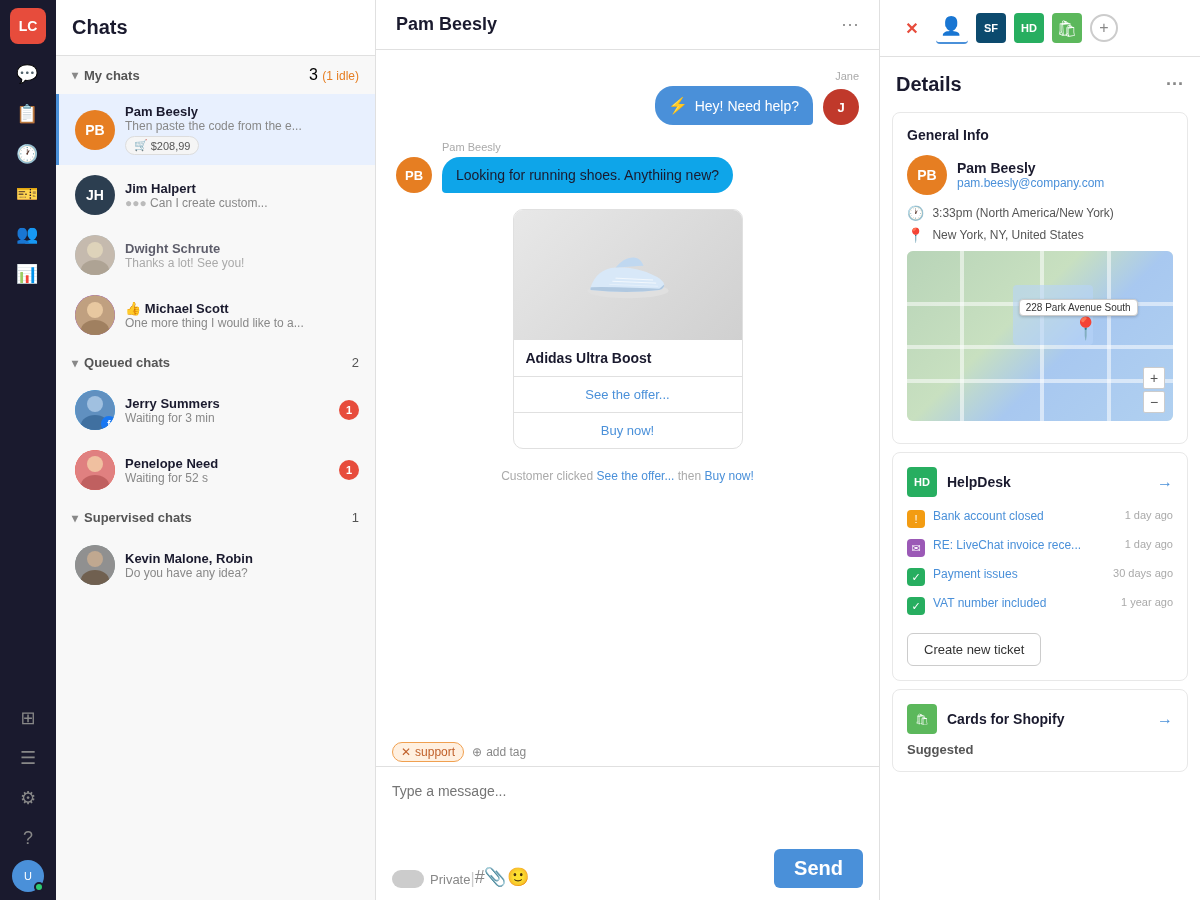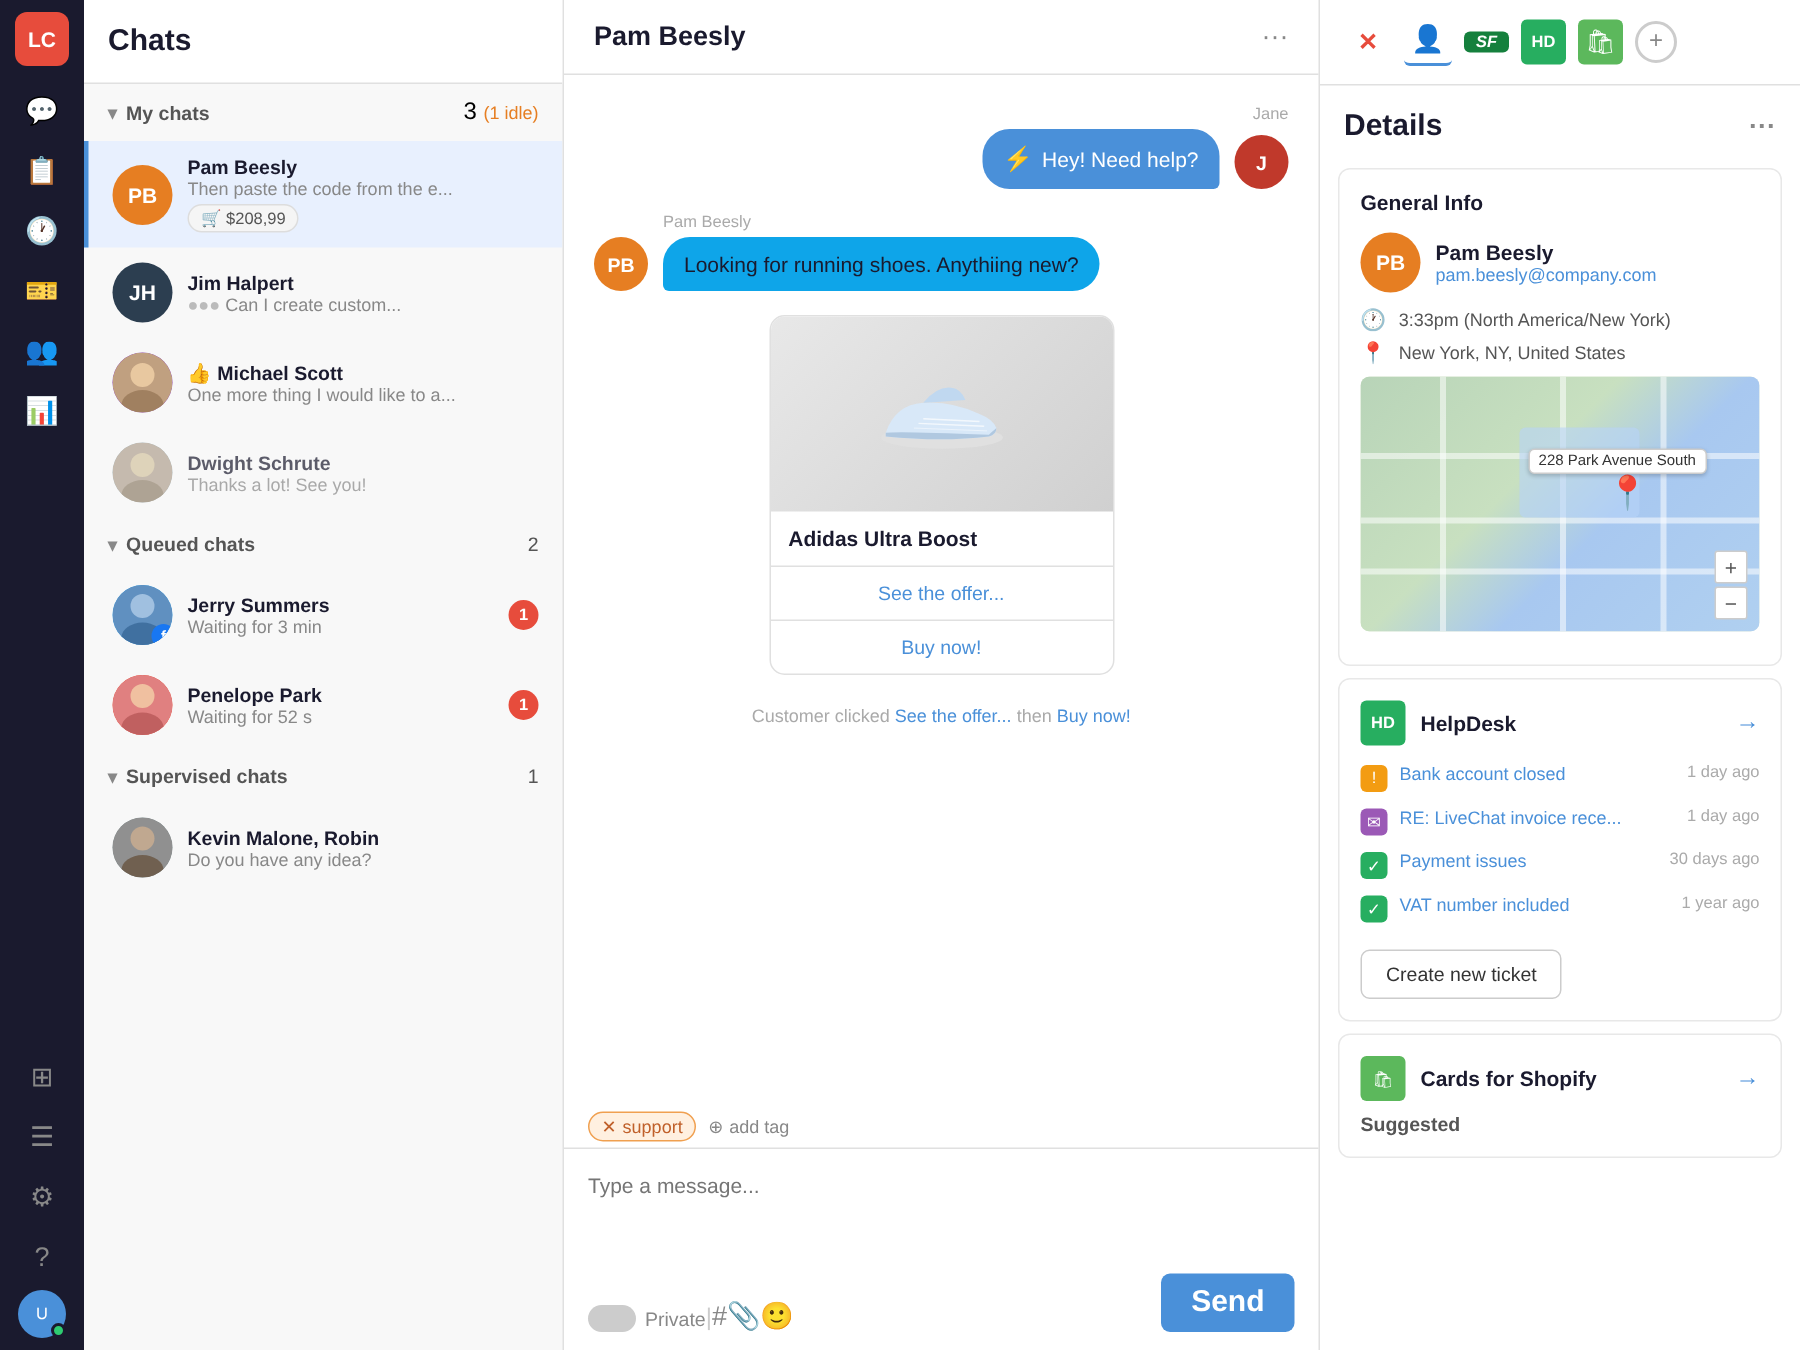--- a/index.html
+++ b/index.html
@@ -179,50 +179,50 @@
     <div class="chat-item">
       <div class="avatar" style="background:#2c3e50;">JH</div>
       <div class="chat-info">
         <div class="chat-name">Jim Halpert</div>
         <div class="chat-preview">
           <span style="color:#bbb;">●●●</span> <span>Can I create custom...</span>
         </div>
       </div>
     </div>
 
+    <div class="chat-item" style="opacity:0.7;">
+      <div class="avatar" style="background:#95a5a6; overflow:hidden;">
+        <svg viewBox="0 0 40 40" width="40" height="40">
+            <circle cx="20" cy="20" r="20" fill="#b0a090"></circle>
+            <circle cx="20" cy="15" r="8" fill="#d4c4a0"></circle>
+            <ellipse cx="20" cy="35" rx="14" ry="10" fill="#90806a"></ellipse>
+          </svg>
+      </div>
+      <div class="chat-info">
+        <div class="chat-name">Dwight Schrute</div>
+        <div class="chat-preview">Thanks a lot! See you!</div>
+      </div>
+    </div>
+
     <div class="chat-item">
       <div class="avatar" style="background:#8e44ad; overflow:hidden;">
         <svg viewBox="0 0 40 40" width="40" height="40">
             <circle cx="20" cy="20" r="20" fill="#c0a080"></circle>
             <circle cx="20" cy="15" r="8" fill="#e8c8a0"></circle>
             <ellipse cx="20" cy="35" rx="14" ry="10" fill="#a08060"></ellipse>
           </svg>
       </div>
       <div class="chat-info">
         <div class="chat-name">
           👍 <span>Michael Scott</span>
         </div>
         <div class="chat-preview">One more thing I would like to a...</div>
       </div>
     </div>
 
-    <div class="chat-item" style="opacity:0.7;">
-      <div class="avatar" style="background:#95a5a6; overflow:hidden;">
-        <svg viewBox="0 0 40 40" width="40" height="40">
-            <circle cx="20" cy="20" r="20" fill="#b0a090"></circle>
-            <circle cx="20" cy="15" r="8" fill="#d4c4a0"></circle>
-            <ellipse cx="20" cy="35" rx="14" ry="10" fill="#90806a"></ellipse>
-          </svg>
-      </div>
-      <div class="chat-info">
-        <div class="chat-name">Dwight Schrute</div>
-        <div class="chat-preview">Thanks a lot! See you!</div>
-      </div>
-    </div>
-
     <div class="section-header">
       <div class="section-title">
         <span class="chevron down"></span>
         <span>Queued chats</span>
       </div>
       <div class="section-count">2</div>
     </div>
 
     <div class="chat-item">
       <div class="avatar" style="background:#3498db; overflow:hidden; position:relative;">
@@ -242,21 +242,21 @@
 
     <div class="chat-item">
       <div class="avatar" style="background:#e74c3c; overflow:hidden;">
         <svg viewBox="0 0 40 40" width="40" height="40">
             <circle cx="20" cy="20" r="20" fill="#e08080"></circle>
             <circle cx="20" cy="14" r="8" fill="#f0c0a0"></circle>
             <ellipse cx="20" cy="35" rx="14" ry="10" fill="#c06060"></ellipse>
           </svg>
       </div>
       <div class="chat-info">
-        <div class="chat-name">Penelope Park</div>
+        <div class="chat-name">Penelope Need</div>
         <div class="chat-preview">Waiting for 52 s</div>
       </div>
       <div class="chat-badge">1</div>
     </div>
 
     <div class="section-header">
       <div class="section-title">
         <span class="chevron down"></span>
         <span>Supervised chats</span>
       </div>
@@ -362,21 +362,21 @@
       <span class="toolbar-icon">🙂</span>
       <button class="send-btn">Send</button>
     </div>
   </div>
 </main>
 
 <aside class="details-panel">
   <div class="details-header-bar">
     <div class="panel-tab panel-tab-close" style="color:#e74c3c; font-size:16px; font-weight:700; cursor:pointer;">✕</div>
     <div class="panel-tab active" style="border-bottom:2px solid #4a90d9; padding-bottom:2px; color:#4a90d9; font-size:18px;">👤</div>
-    <div class="panel-tab" style="background:#15803d; border-radius:4px; color:white; font-size:11px; font-weight:700; width:30px; height:14px; display:flex; align-items:center; justify-content:center;font-style:italic;">SF</div>
+    <div class="panel-tab" style="background:#0c4a6e; border-radius:4px; color:white; font-size:11px; font-weight:700; width:30px; height:30px; display:flex; align-items:center; justify-content:center;">SF</div>
     <div class="panel-icon-hd">HD</div>
     <div class="panel-tab" style="background:#5cb85c; border-radius:4px; color:white; font-size:16px; width:30px; height:30px; display:flex; align-items:center; justify-content:center;">🛍</div>
     <div class="panel-add">+</div>
   </div>
 
   <div class="details-title">
     <span>Details</span>
     <span style="color:#888; font-size:18px; cursor:pointer;">···</span>
   </div>
 

